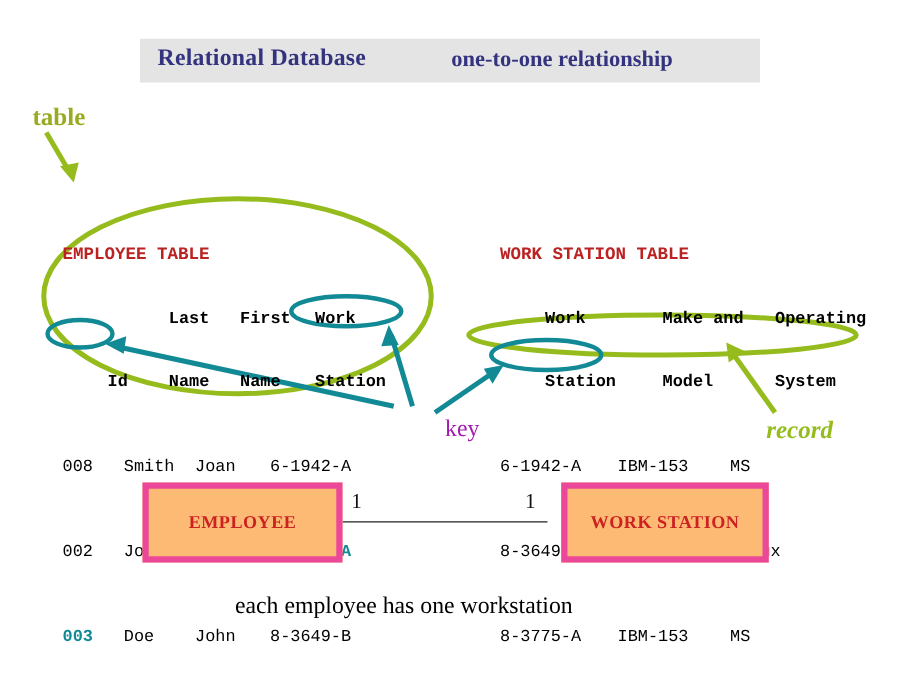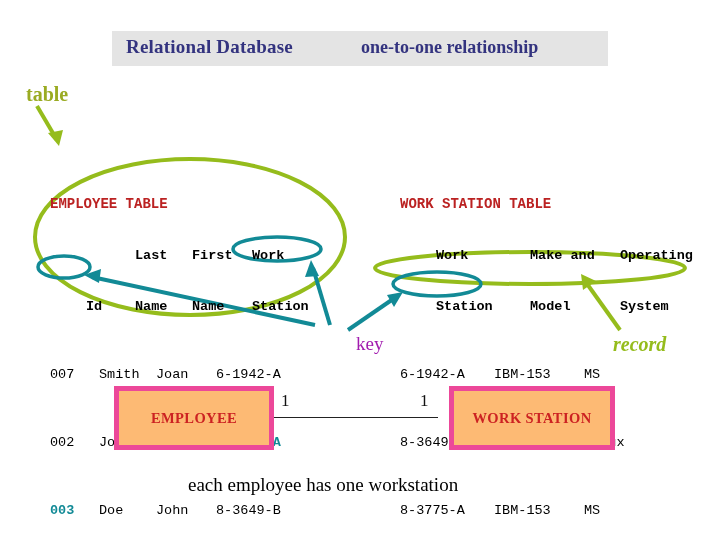--- a/index.html
+++ b/index.html
@@ -169,21 +169,21 @@
       <line x1="348" y1="330" x2="396" y2="297" stroke="#128a96" stroke-width="4"></line>
       <polygon points="403,292 394,307 387,295" fill="#128a96"></polygon>
     </g>
   </svg>
 
   <div class="tbl" id="emp-table">
     <span class="row tbl-title">EMPLOYEE TABLE</span>
     <span class="row hdr"><span class="c e-c0"></span><span class="c e-c1">Last</span><span class="c e-c2">First</span><span class="c e-c3">Work</span></span>
     <span class="row hdr"><span class="c e-c0">Id</span><span class="c e-c1">Name</span><span class="c e-c2">Name</span><span class="c e-c3">Station</span></span>
 
-    <span class="row"><span class="c e-c0">007</span><span class="c e-c1">Smith</span><span class="c e-c2">Joan</span><span class="c e-c3">6-1942-A</span></span>
+    <span class="row"><span class="c e-c0">008</span><span class="c e-c1">Smith</span><span class="c e-c2">Joan</span><span class="c e-c3">6-1942-A</span></span>
 
     <span class="row"><span class="c e-c0">002</span><span class="c e-c1">Jones</span><span class="c e-c2">Paul</span><span class="c e-c3 hl">9-0865-A</span></span>
 
     <span class="row"><span class="c e-c0 hl">003</span><span class="c e-c1">Doe</span><span class="c e-c2">John</span><span class="c e-c3">8-3649-B</span></span>
 
     
 
     
   </div>
 

